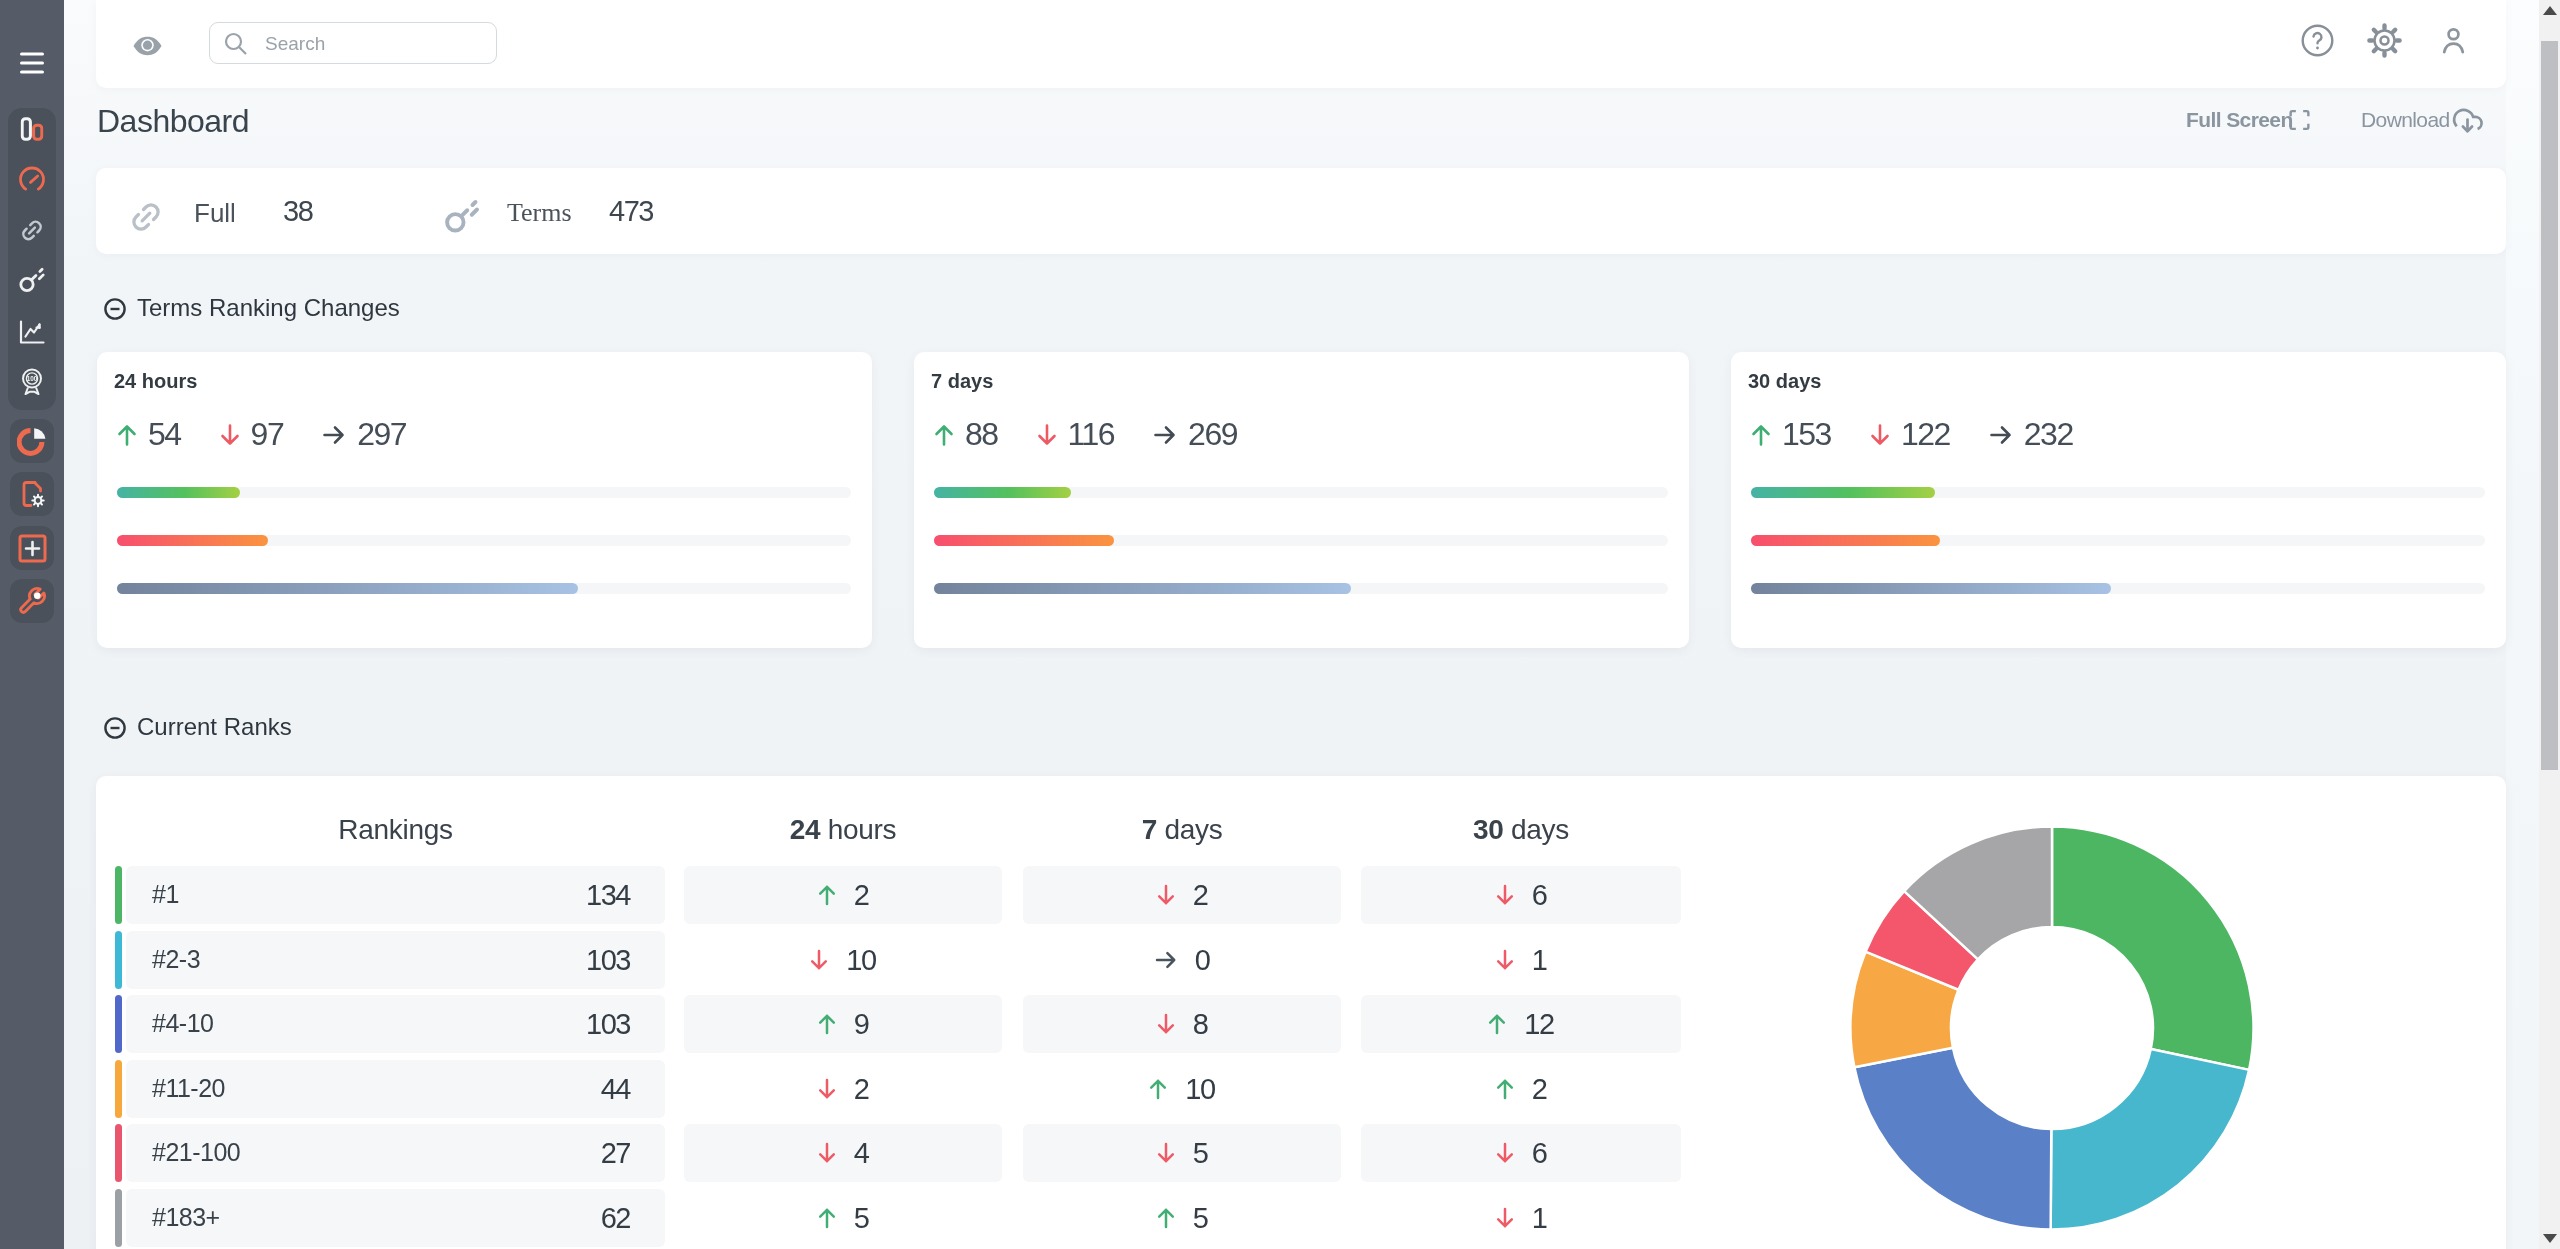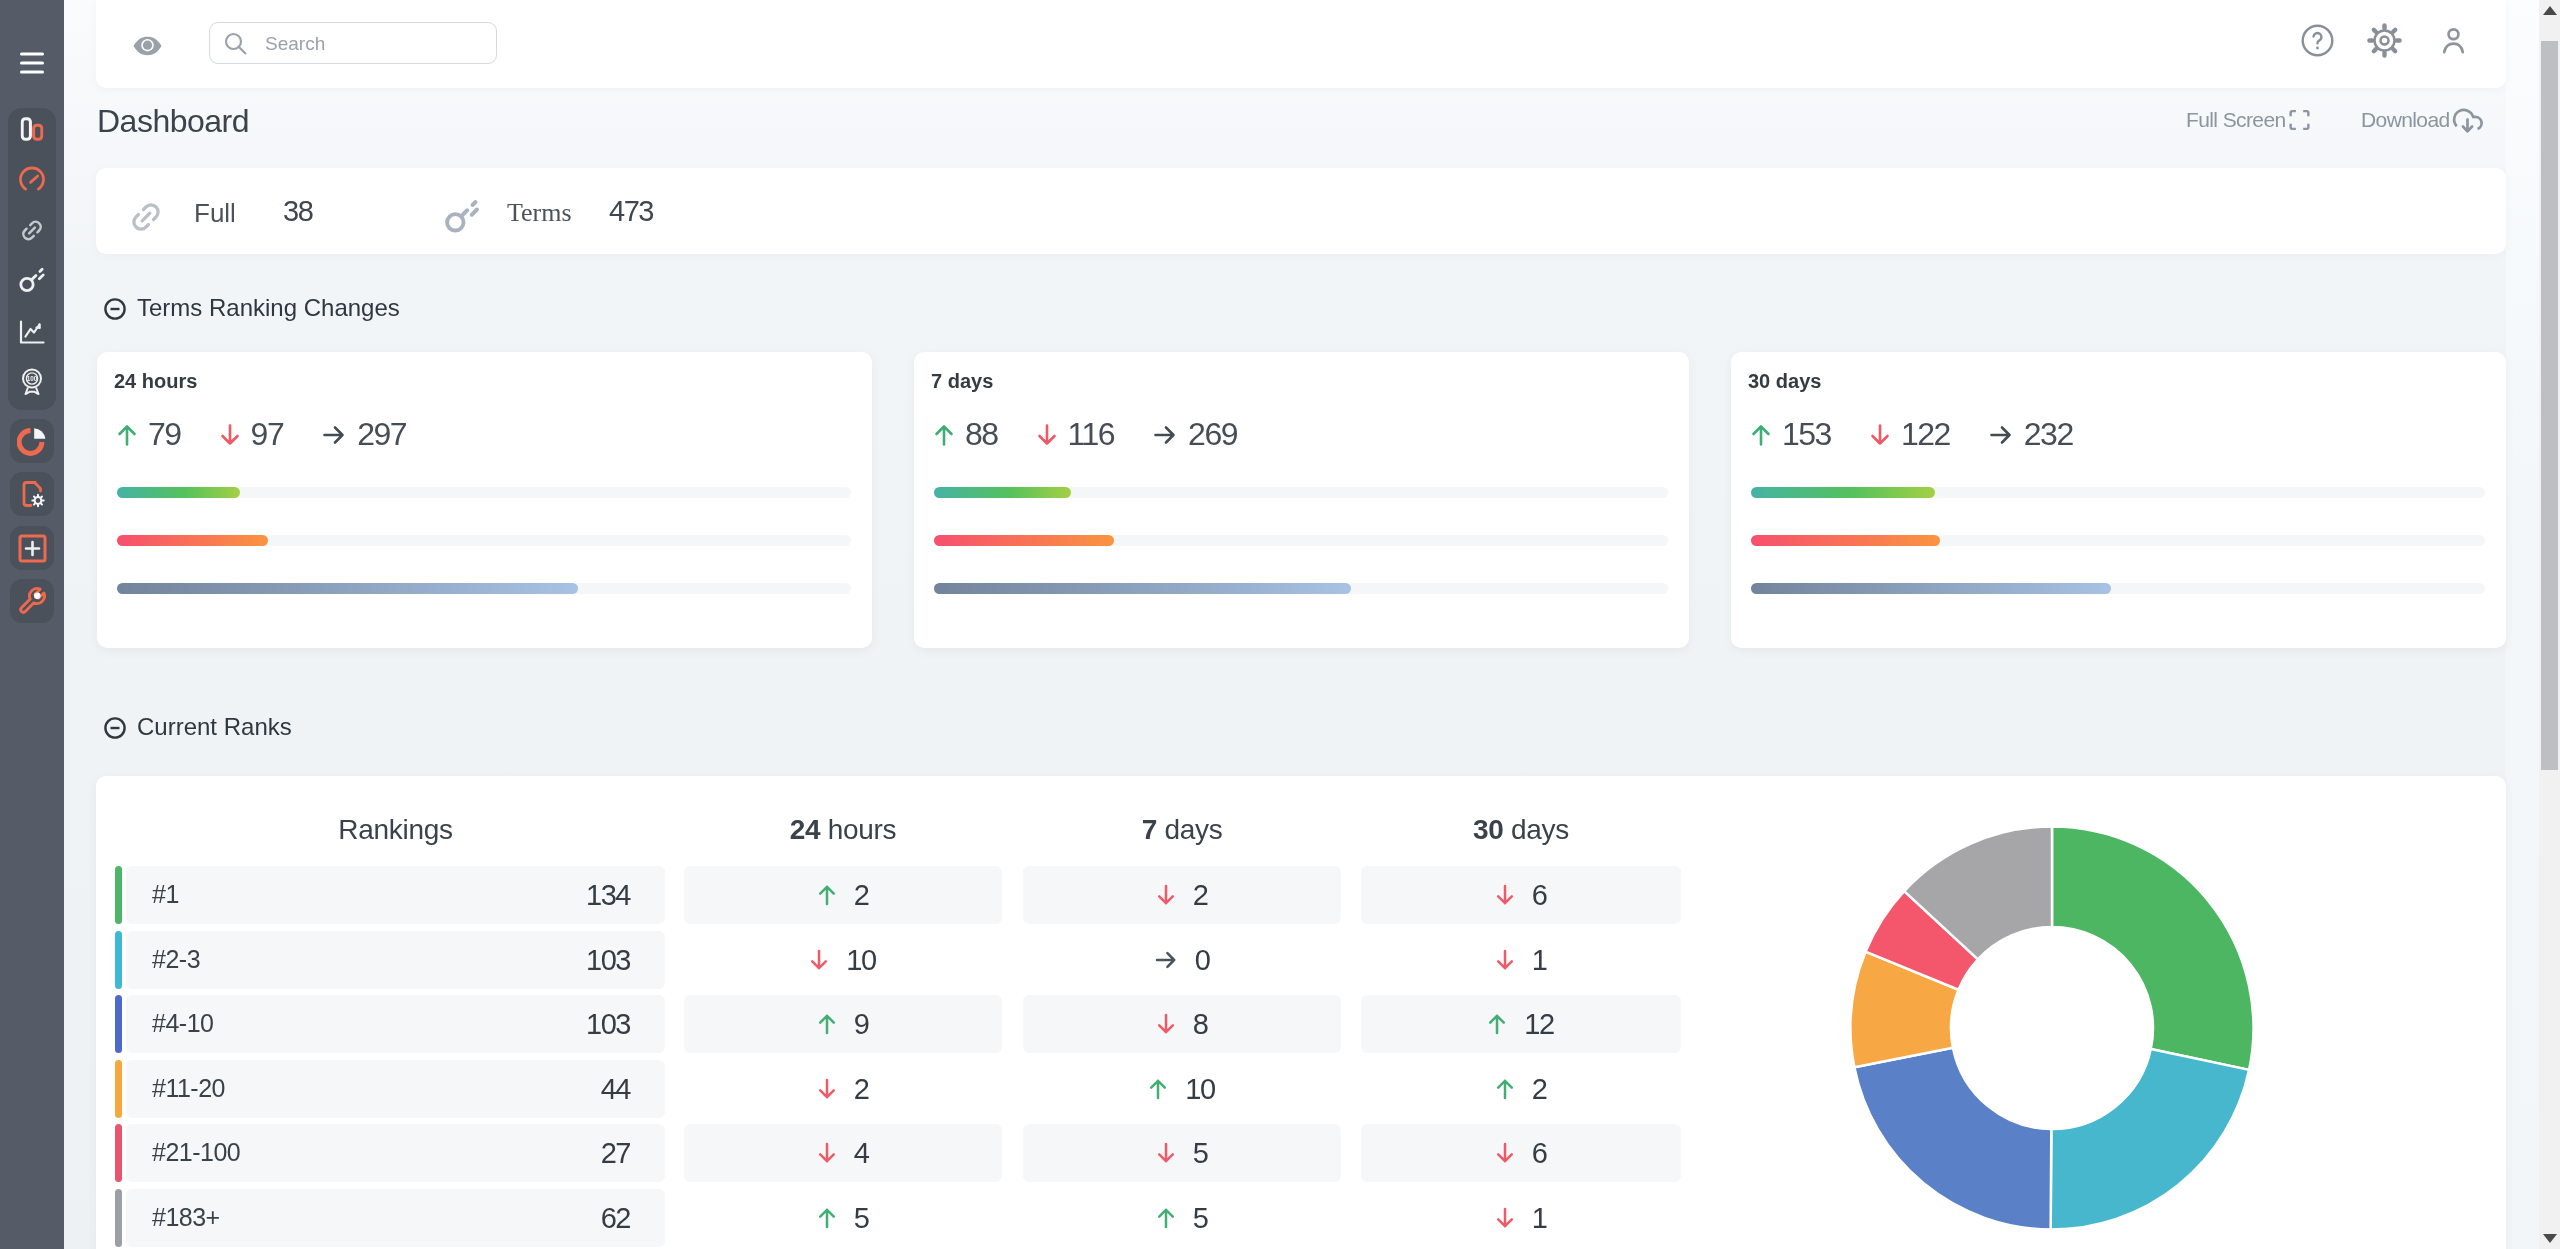--- a/index.html
+++ b/index.html
@@ -83,21 +83,21 @@
     <circle cx="19.5" cy="19.5" r="10" stroke-width="2.5"></circle>
     <circle cx="19.5" cy="19.5" r="4" stroke-width="2.5"></circle>
   </svg>
   <svg style="position:absolute;left:2342px;top:25px" width="31" height="31" viewBox="0 0 24 24" fill="none" stroke="#8d959d" stroke-width="2.1" stroke-linecap="round">
     <circle cx="12" cy="7.2" r="3.8"></circle>
     <path d="M4.8 21c.9-4.3 3.6-6.6 7.2-6.6s6.3 2.3 7.2 6.6"></path>
   </svg>
 </div>
 
 <div id="pagetitle">Dashboard</div>
-<div class="toptool" style="left:2186px;">Full Screen</div>
+<div class="toptool" style="left:2186px;font-weight:bold;">Full Screen</div>
 <svg class="toptool" style="left:2287px;top:107px" width="25" height="26" viewBox="0 0 24 24" fill="none" stroke="#8b95a0" stroke-width="2.3">
   <path d="M8.5 3.5H5a1.5 1.5 0 0 0-1.5 1.5v3.5"></path>
     <path d="M15.5 3.5H19a1.5 1.5 0 0 1 1.5 1.5v3.5"></path>
     <path d="M15.5 20.5H19a1.5 1.5 0 0 0 1.5-1.5v-3.5"></path>
     <path d="M8.5 20.5H5a1.5 1.5 0 0 1-1.5-1.5v-3.5"></path>
 </svg>
 <div class="toptool" style="left:2361px;">Download</div>
 <svg class="toptool" style="left:2450px;top:105px" width="35" height="33" viewBox="0 0 26 24" fill="none" stroke="#8b95a0" stroke-width="2">
   <path d="M20.5 17.5a4.6 4.6 0 0 0-1.8-8.9h-1.5A7.2 7.2 0 1 0 5 15.5"></path>
   <path d="M13 10.5v8.5" stroke-linecap="round"></path>
@@ -127,21 +127,21 @@
   </svg>
 <div class="sechead" style="left:137px;top:294px;">Terms Ranking Changes</div>
 
 <div class="card" style="left:97px;">
   <h3>24 hours</h3>
   <div class="numrow">
     <div class="grp">
         <svg width="20" height="24" viewBox="0 0 20 24" fill="none" stroke="#3fae73" stroke-width="2.6" stroke-linecap="round" stroke-linejoin="round">
           <path d="M10 21.5V3.5M2.5 11L10 3.5 17.5 11"></path>
         </svg>
-        <span class="n">79</span>
+        <span class="n">54</span>
       </div>
     <div class="grp">
         <svg width="20" height="24" viewBox="0 0 20 24" fill="none" stroke="#ee5964" stroke-width="2.6" stroke-linecap="round" stroke-linejoin="round">
           <path d="M10 2.5v18M2.5 13L10 20.5 17.5 13"></path>
         </svg>
         <span class="n">97</span>
       </div>
     <div class="grp">
         <svg width="24" height="20" viewBox="0 0 24 20" fill="none" stroke="#434c54" stroke-width="2.6" stroke-linecap="round" stroke-linejoin="round">
           <path d="M2.5 10h18M13 2.5L20.5 10 13 17.5"></path>

